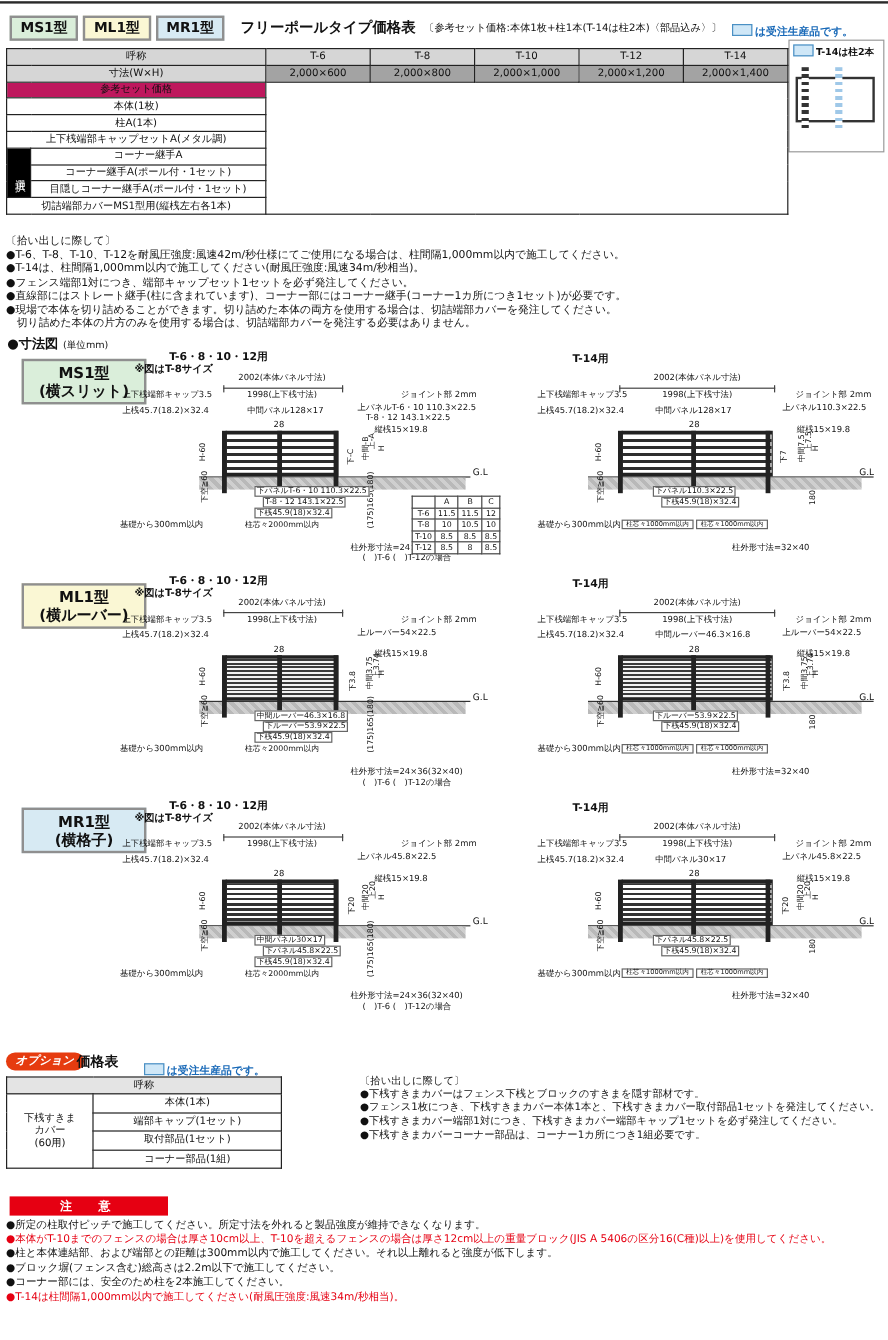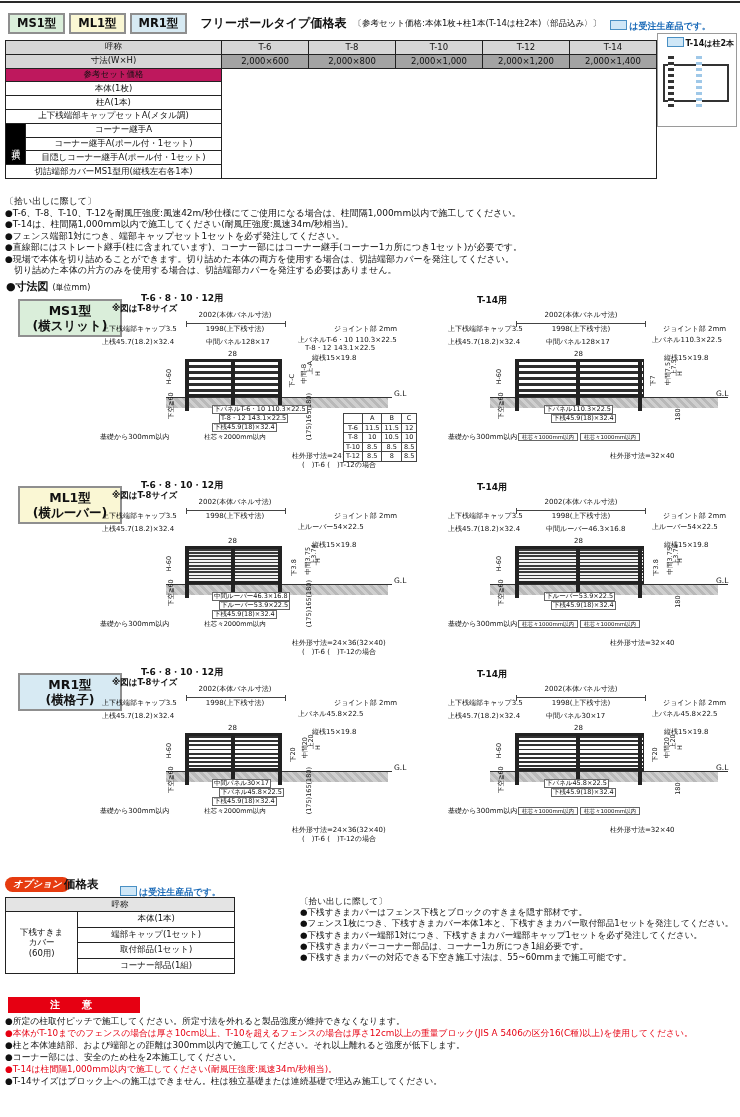--- a/index.html
+++ b/index.html
@@ -12,21 +12,21 @@
   .tab{display:inline-block;border:2px solid #8f8f8f;padding:1px 7px;font-weight:bold;font-size:11.5px;margin-right:4px;vertical-align:middle;}
   .tabms{background:#daeeda}.tabml{background:#faf7d4}.tabmr{background:#d7eaf3}
   .ttl{font-weight:bold;font-size:12px;margin-left:4px;vertical-align:middle;}
   .sub{font-size:8.5px;vertical-align:middle;margin-left:2px;}
   .lg{vertical-align:middle;margin-left:4px;}
   .sw{display:inline-block;width:15px;height:8px;background:#cfe7f7;border:1px solid #4a90c4;vertical-align:-1px;margin-right:2px;}
   .blue{color:#1a6ab8;font-weight:bold;font-size:9px;}
 
   
   .t14{position:absolute;left:657px;top:33px;width:78px;height:92px;border:1px solid #9a9a9a;background:#fff;}
-  .t14 .hd{font-size:8px;font-weight:bold;padding:3px 2px 0 3px;white-space:nowrap;text-align:right;}
+  .t14 .hd{font-size:8px;font-weight:bold;padding:3px 2px 0 3px;white-space:nowrap;}
   .t14 .fig{position:relative;height:64px;margin-top:3px;}
   .panelrect{position:absolute;left:5px;top:12px;width:62px;height:34px;border:2px solid #333;background:#fff;}
   .postdark{position:absolute;left:10px;top:4px;width:6px;height:54px;background:repeating-linear-gradient(180deg,#333 0 3px,#fff 3px 6px);}
   .postblue{position:absolute;left:38px;top:4px;width:6px;height:54px;background:repeating-linear-gradient(180deg,#9fc8e8 0 3px,#fff 3px 6px);}
 
   
   .pt{position:absolute;left:5px;top:40px;border-collapse:collapse;table-layout:fixed;width:651px;}
   .pt th,.pt td{border:1px solid #222;font-weight:normal;font-size:8.5px;padding:0 2px;height:12.8px;text-align:center;overflow:hidden;white-space:nowrap;}
   .pt tr.h1 th{background:#d6d6d6;}
   .pt tr.h2 th{background:#d6d6d6;} .pt tr.h2 td{background:#a3a3a3;}
@@ -526,28 +526,28 @@
     </table>
 
   <div class="optnotes">
     <div>〔拾い出しに際して〕</div>
     <div>
 
     <div class="nline">●下桟すきまカバーはフェンス下桟とブロックのすきまを隠す部材です。</div>
         <div class="nline">●フェンス1枚につき、下桟すきまカバー本体1本と、下桟すきまカバー取付部品1セットを発注してください。</div>
         <div class="nline">●下桟すきまカバー端部1対につき、下桟すきまカバー端部キャップ1セットを必ず発注してください。</div>
         <div class="nline">●下桟すきまカバーコーナー部品は、コーナー1カ所につき1組必要です。</div>
-        <div class="nline">●下桟すきまカバーの対応できる下空き施工寸法は、55~60mmまで施工可能です。</div>
       </div>
   </div>
 
   <div class="cbanner">注　意</div>
   <div class="clines">
 
   <div class="cline">●所定の柱取付ピッチで施工してください。所定寸法を外れると製品強度が維持できなくなります。</div>
       <div class="cline red">●本体がT-10までのフェンスの場合は厚さ10cm以上、T-10を超えるフェンスの場合は厚さ12cm以上の重量ブロック(JIS A 5406の区分16(C種)以上)を使用してください。</div>
       <div class="cline">●柱と本体連結部、および端部との距離は300mm以内で施工してください。それ以上離れると強度が低下します。</div>
+      <div class="cline">●ブロック塀(フェンス含む)総高さは2.2m以下で施工してください。</div>
       <div class="cline">●コーナー部には、安全のため柱を2本施工してください。</div>
       <div class="cline red">●T-14は柱間隔1,000mm以内で施工してください(耐風圧強度:風速34m/秒相当)。</div>
       <div class="cline">●T-14サイズはブロック上への施工はできません。柱は独立基礎または連続基礎で埋込み施工してください。</div>
       <div class="cline">●風速・風向きによっては、風切り音や共振による音鳴りが発生することがあります。</div>
     </div>
 </div>
 
 </body></html>

